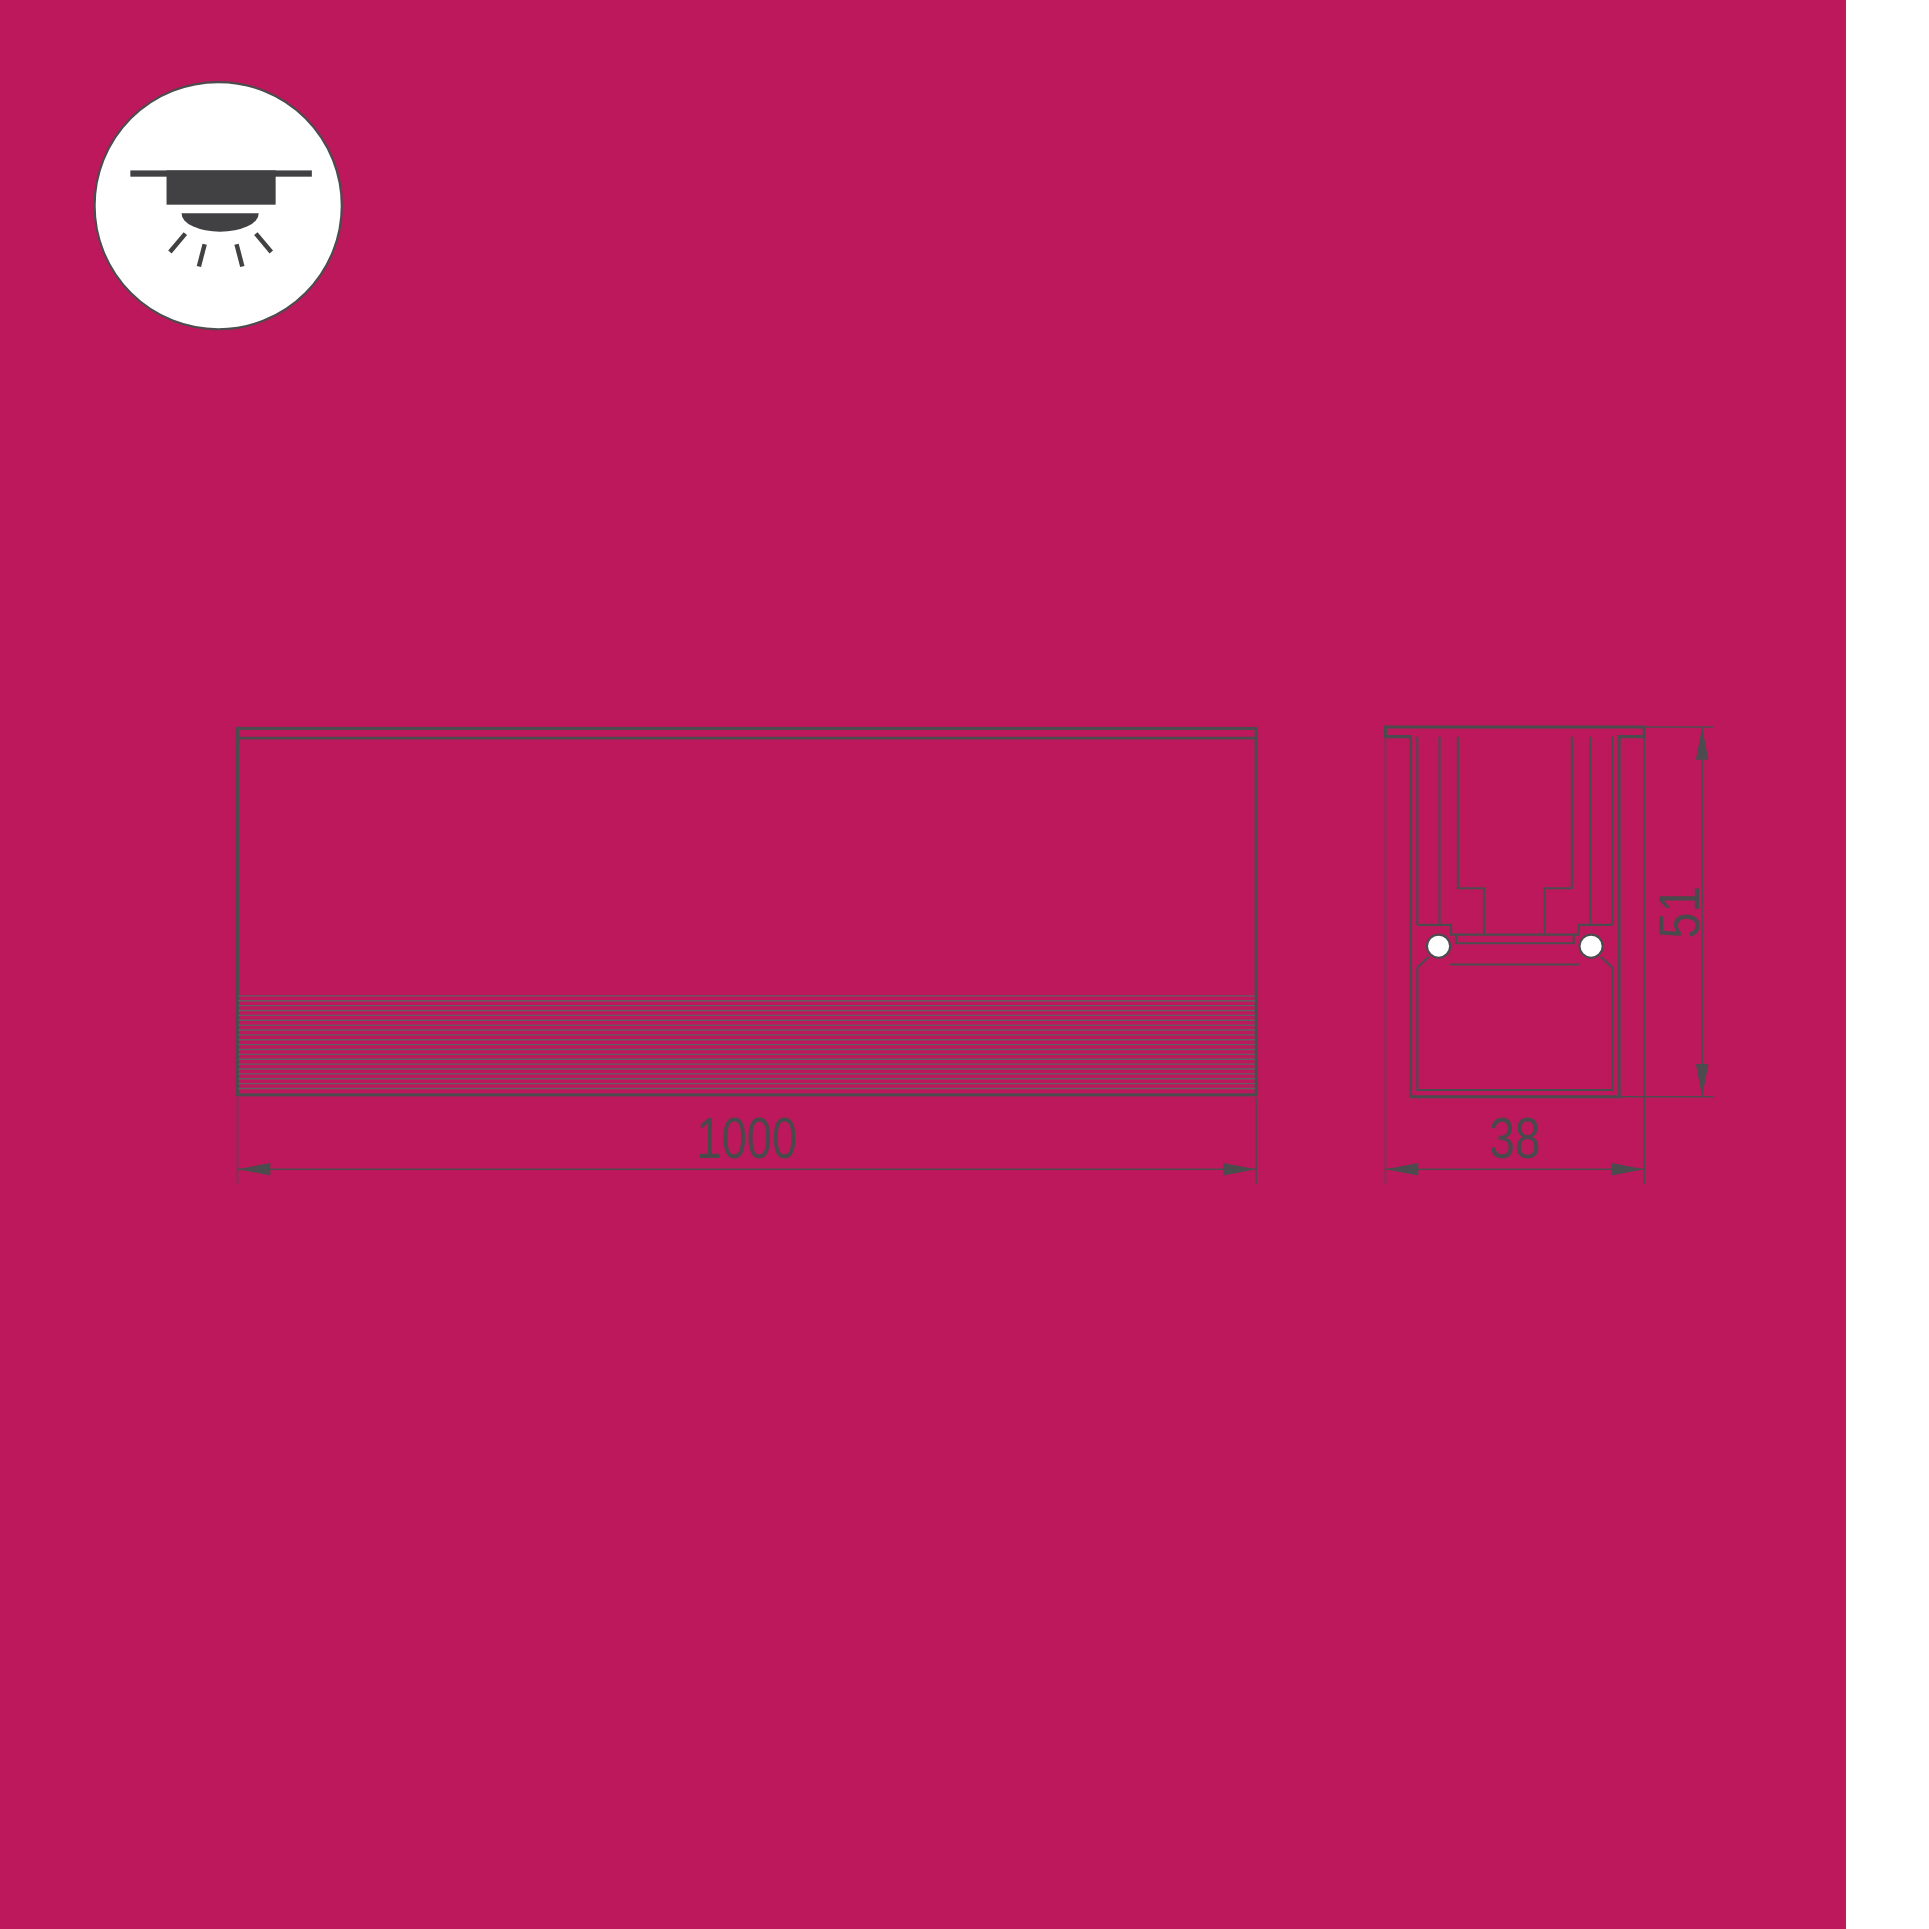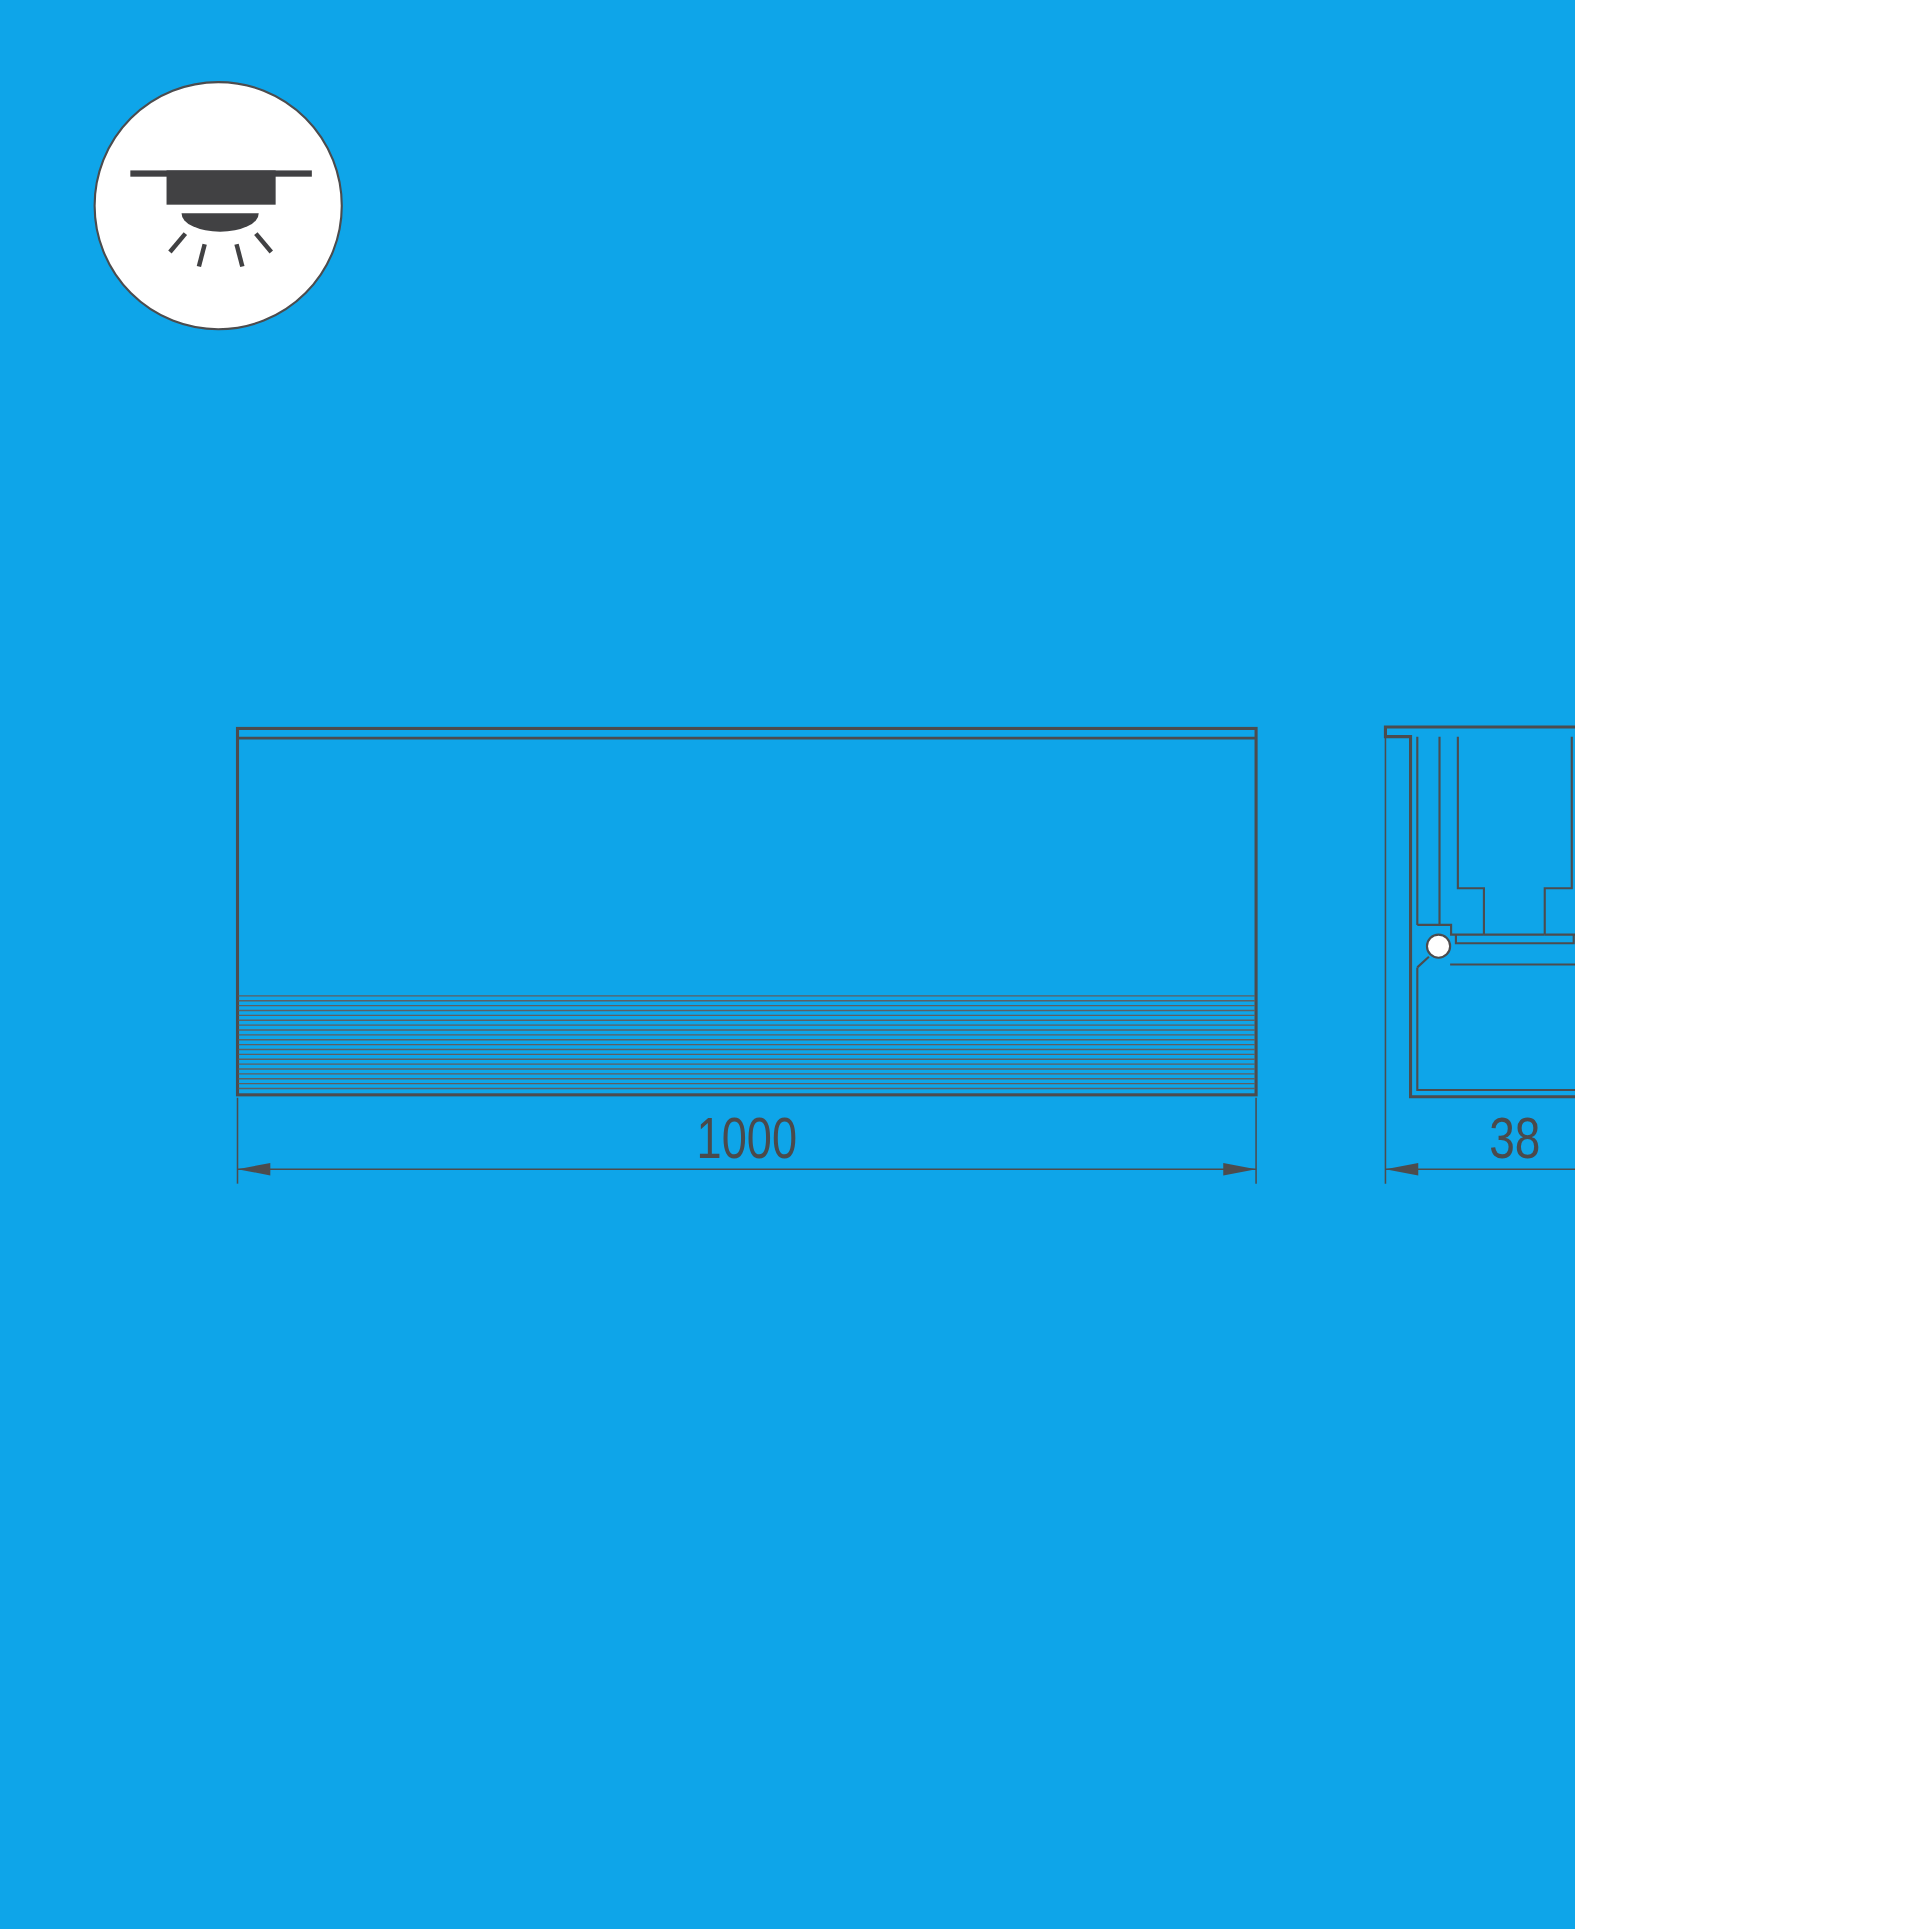--- a/index.html
+++ b/index.html
@@ -1,20 +1,20 @@
 <!DOCTYPE html>
 <html><head>
 <meta charset="utf-8">
 <style>
   html,body{margin:0;padding:0;background:#ffffff;}
   .canvas{
     position:relative;
-    width:1575px;
+    width:1846px;
     height:1929px;
-    background:#0ea5e9;
+    background:#be185d;
     font-family:"Liberation Sans","DejaVu Sans",sans-serif;
     overflow:hidden;
   }
   .canvas svg{position:absolute;left:0;top:0;}
   .dim-text{
     fill:#4a4a4c;
     font-size:60px;
     font-family:"Liberation Sans","DejaVu Sans",sans-serif;
     font-weight:400;
   }

